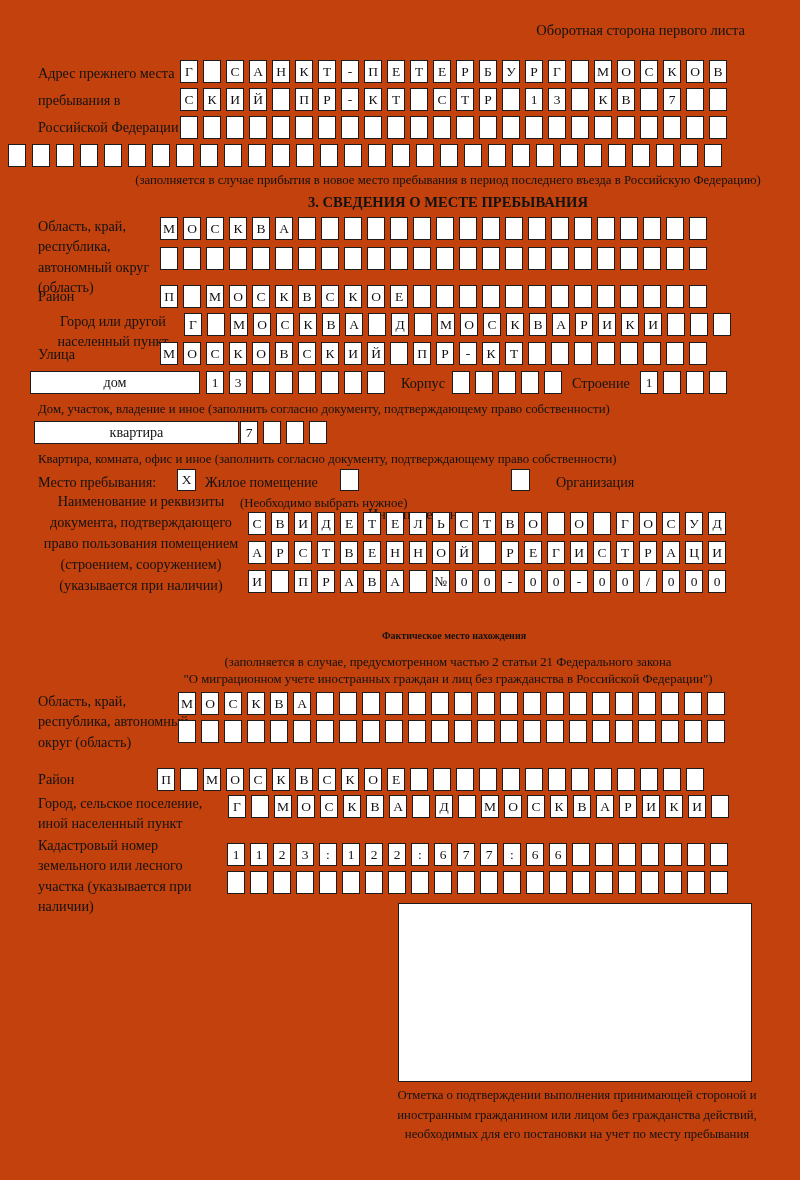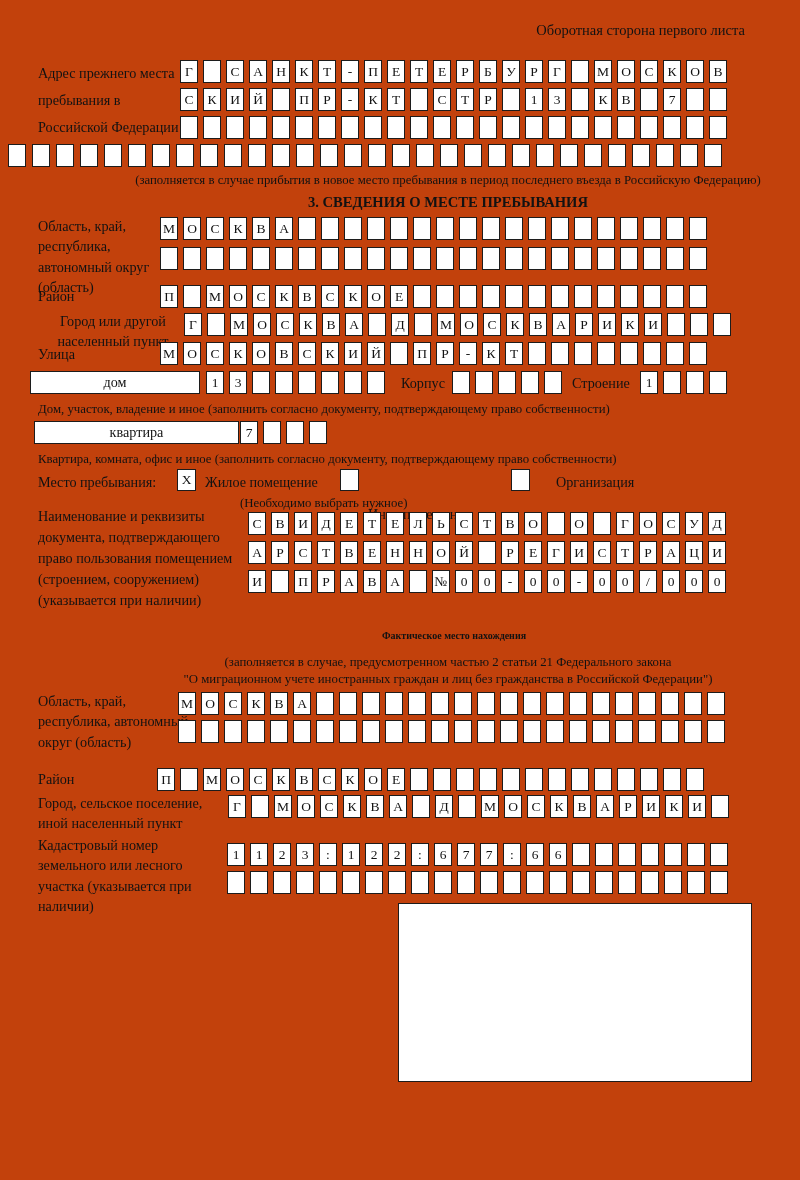--- a/index.html
+++ b/index.html
@@ -321,21 +321,21 @@
 
   <div class="abs label" style="left:38px;top:472px;">Место пребывания:</div>
   <span class="checkbox" style="left:177px;top:469px;">X</span>
   <div class="abs label" style="left:205px;top:472px;">Жилое помещение</div>
   <span class="checkbox" style="left:340px;top:469px;"></span>
   <div class="abs label" style="left:368px;top:472px;margin-top:32px;">Иное помещение</div>
   <span class="checkbox" style="left:511px;top:469px;"></span>
   <div class="abs label" style="left:556px;top:472px;">Организация</div>
   <div class="abs note" style="left:240px;top:495px;">(Необходимо выбрать нужное)</div>
 
-  <div class="abs label" style="left:38px;top:506px;width:206px;line-height:21px;">Наименование и реквизиты документа, подтверждающего право пользования помещением (строением, сооружением) (указывается при наличии)</div>
+  <div class="abs label" style="left:38px;top:491px;width:206px;line-height:21px;text-align:center;">Наименование и реквизиты документа, подтверждающего право пользования помещением (строением, сооружением) (указывается при наличии)</div>
   <div class="cellrow" style="left:248px;top:512px">
       <span class="cell">С</span>
       <span class="cell">В</span>
       <span class="cell">И</span>
       <span class="cell">Д</span>
       <span class="cell">Е</span>
       <span class="cell">Т</span>
       <span class="cell">Е</span>
       <span class="cell">Л</span>
       <span class="cell">Ь</span>
@@ -555,14 +555,15 @@
       <span class="cell"></span>
       <span class="cell"></span>
       <span class="cell"></span>
       <span class="cell"></span>
       <span class="cell"></span>
       <span class="cell"></span>
       <span class="cell"></span>
     </div>
 
   <div class="stampbox" style="left:398px;top:903px;width:352px;height:177px;"></div>
+  <div class="abs note" style="left:388px;top:1086px;width:378px;text-align:center;line-height:19.5px;">Отметка о подтверждении выполнения принимающей стороной и иностранным гражданином или лицом без гражданства действий, необходимых для его постановки на учет по месту пребывания</div>
 
 </div>
 
 </body></html>

